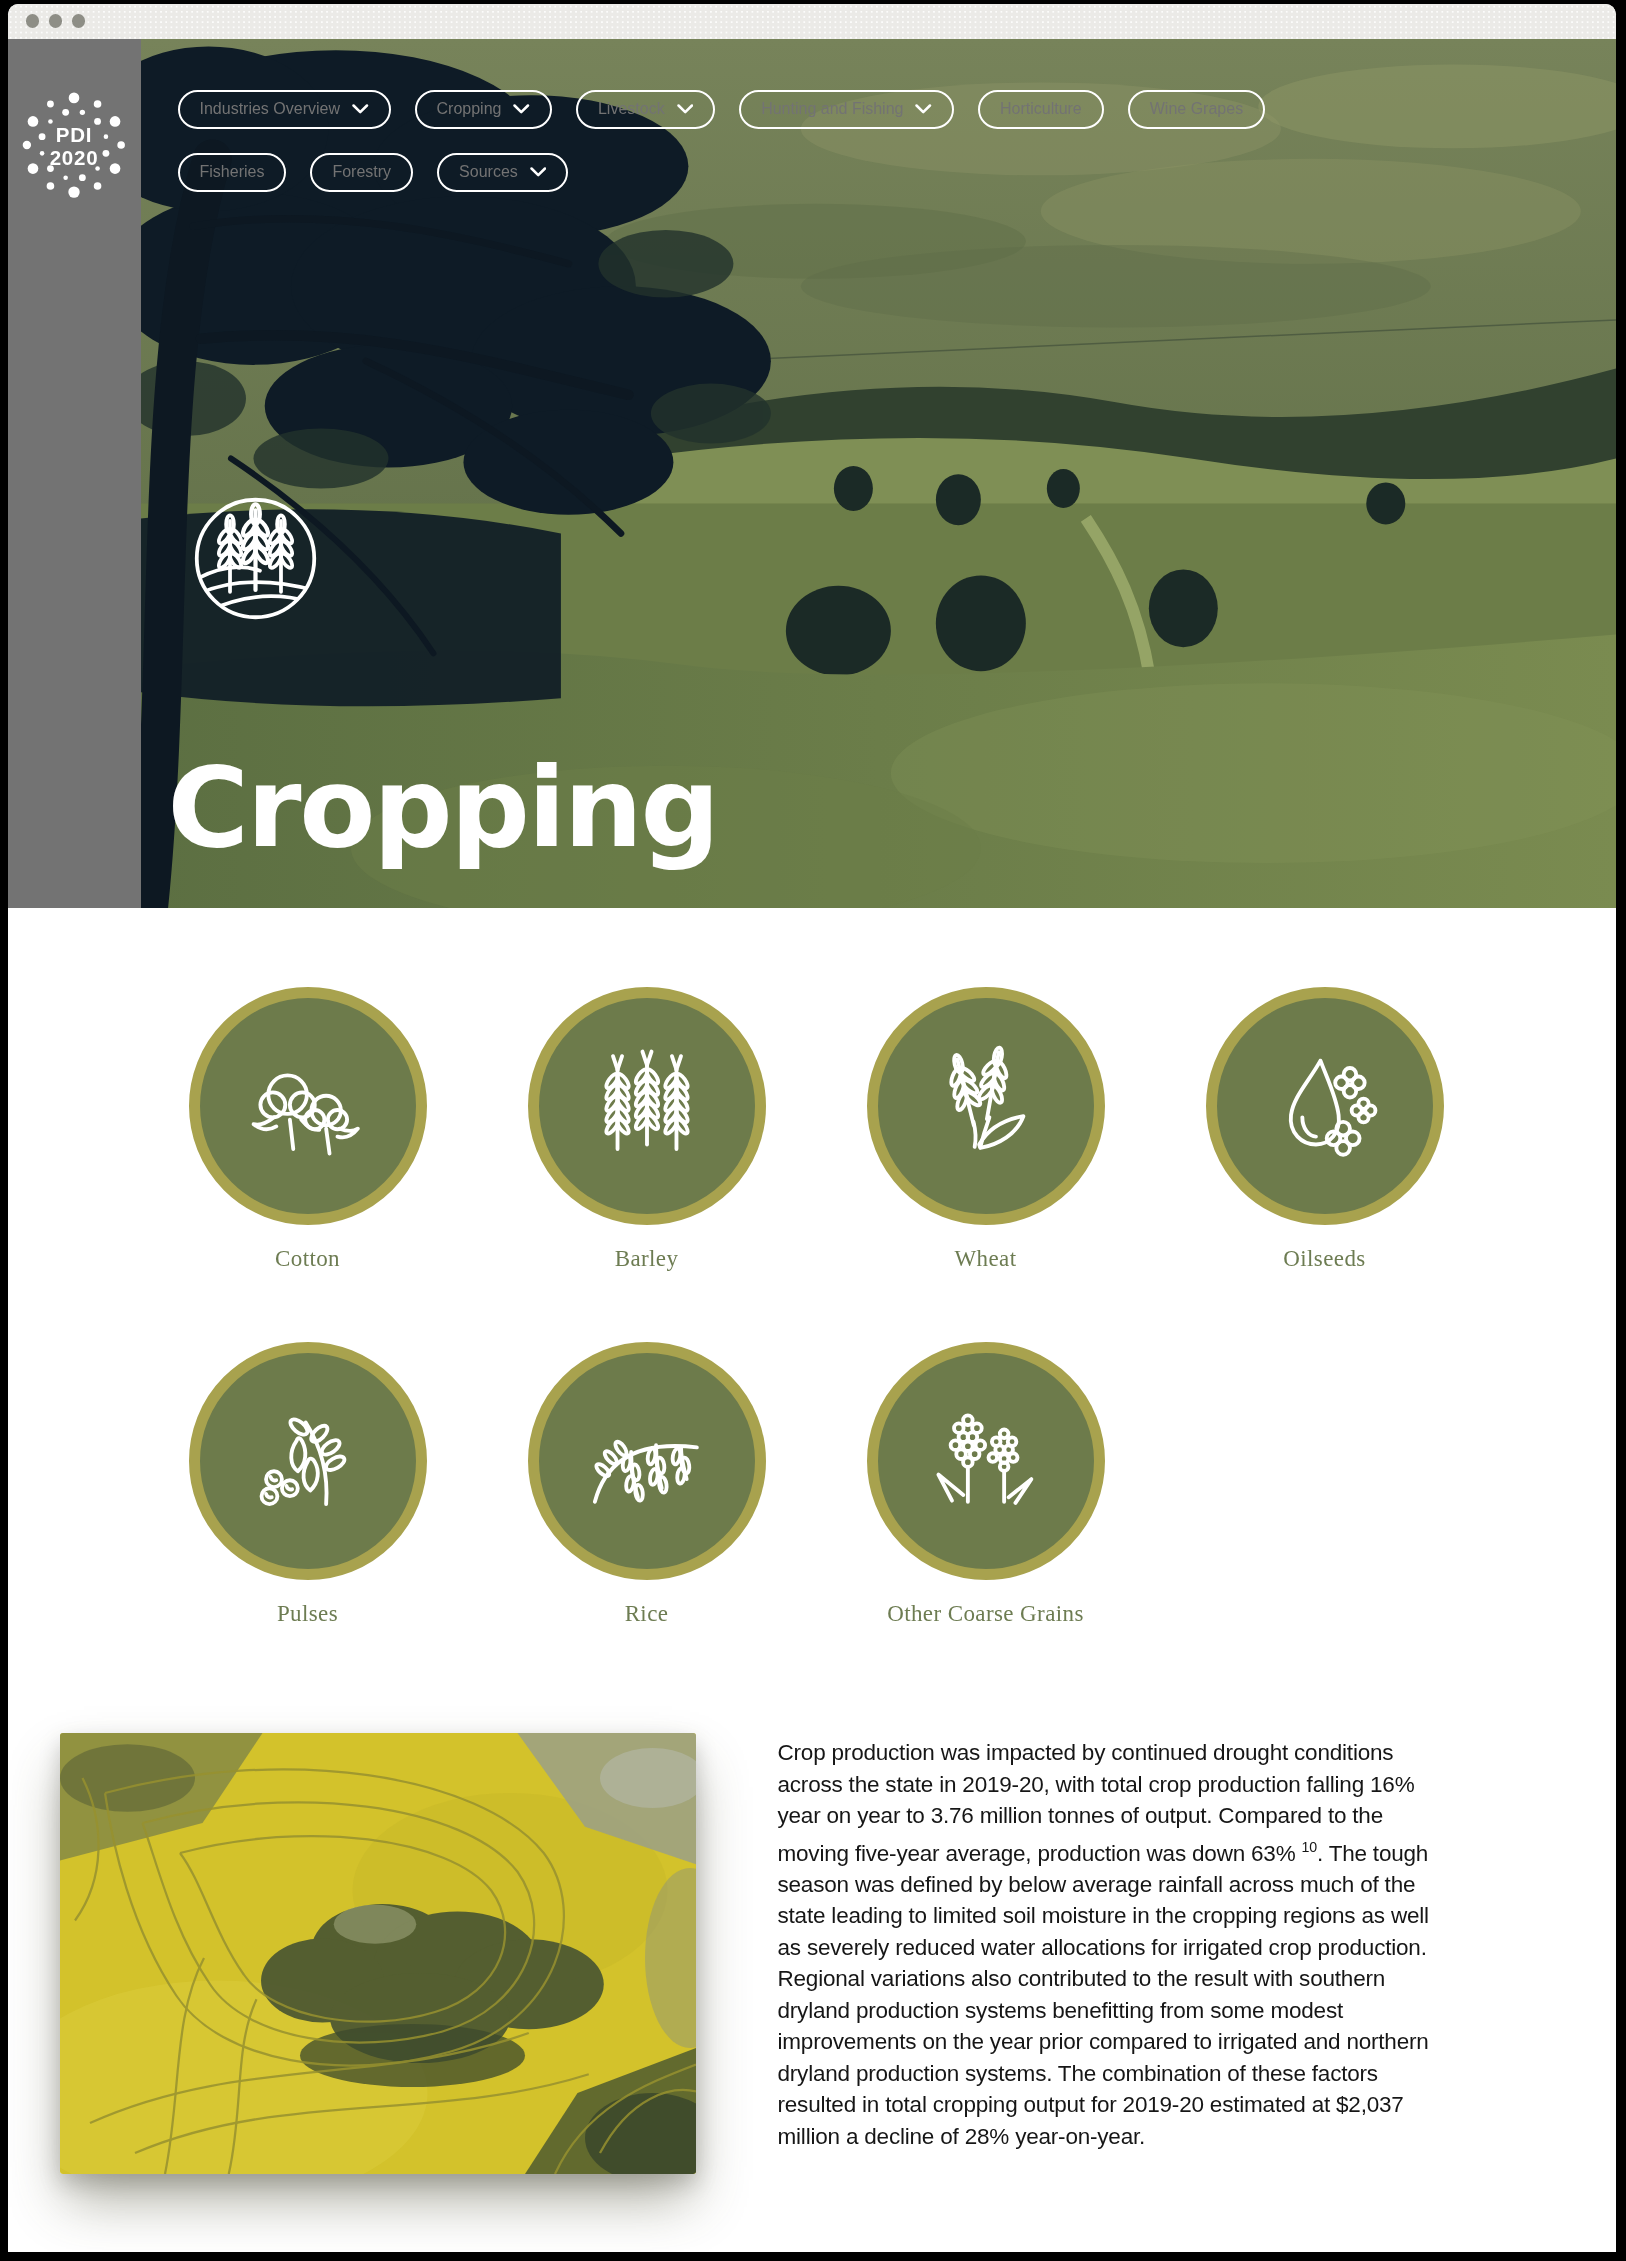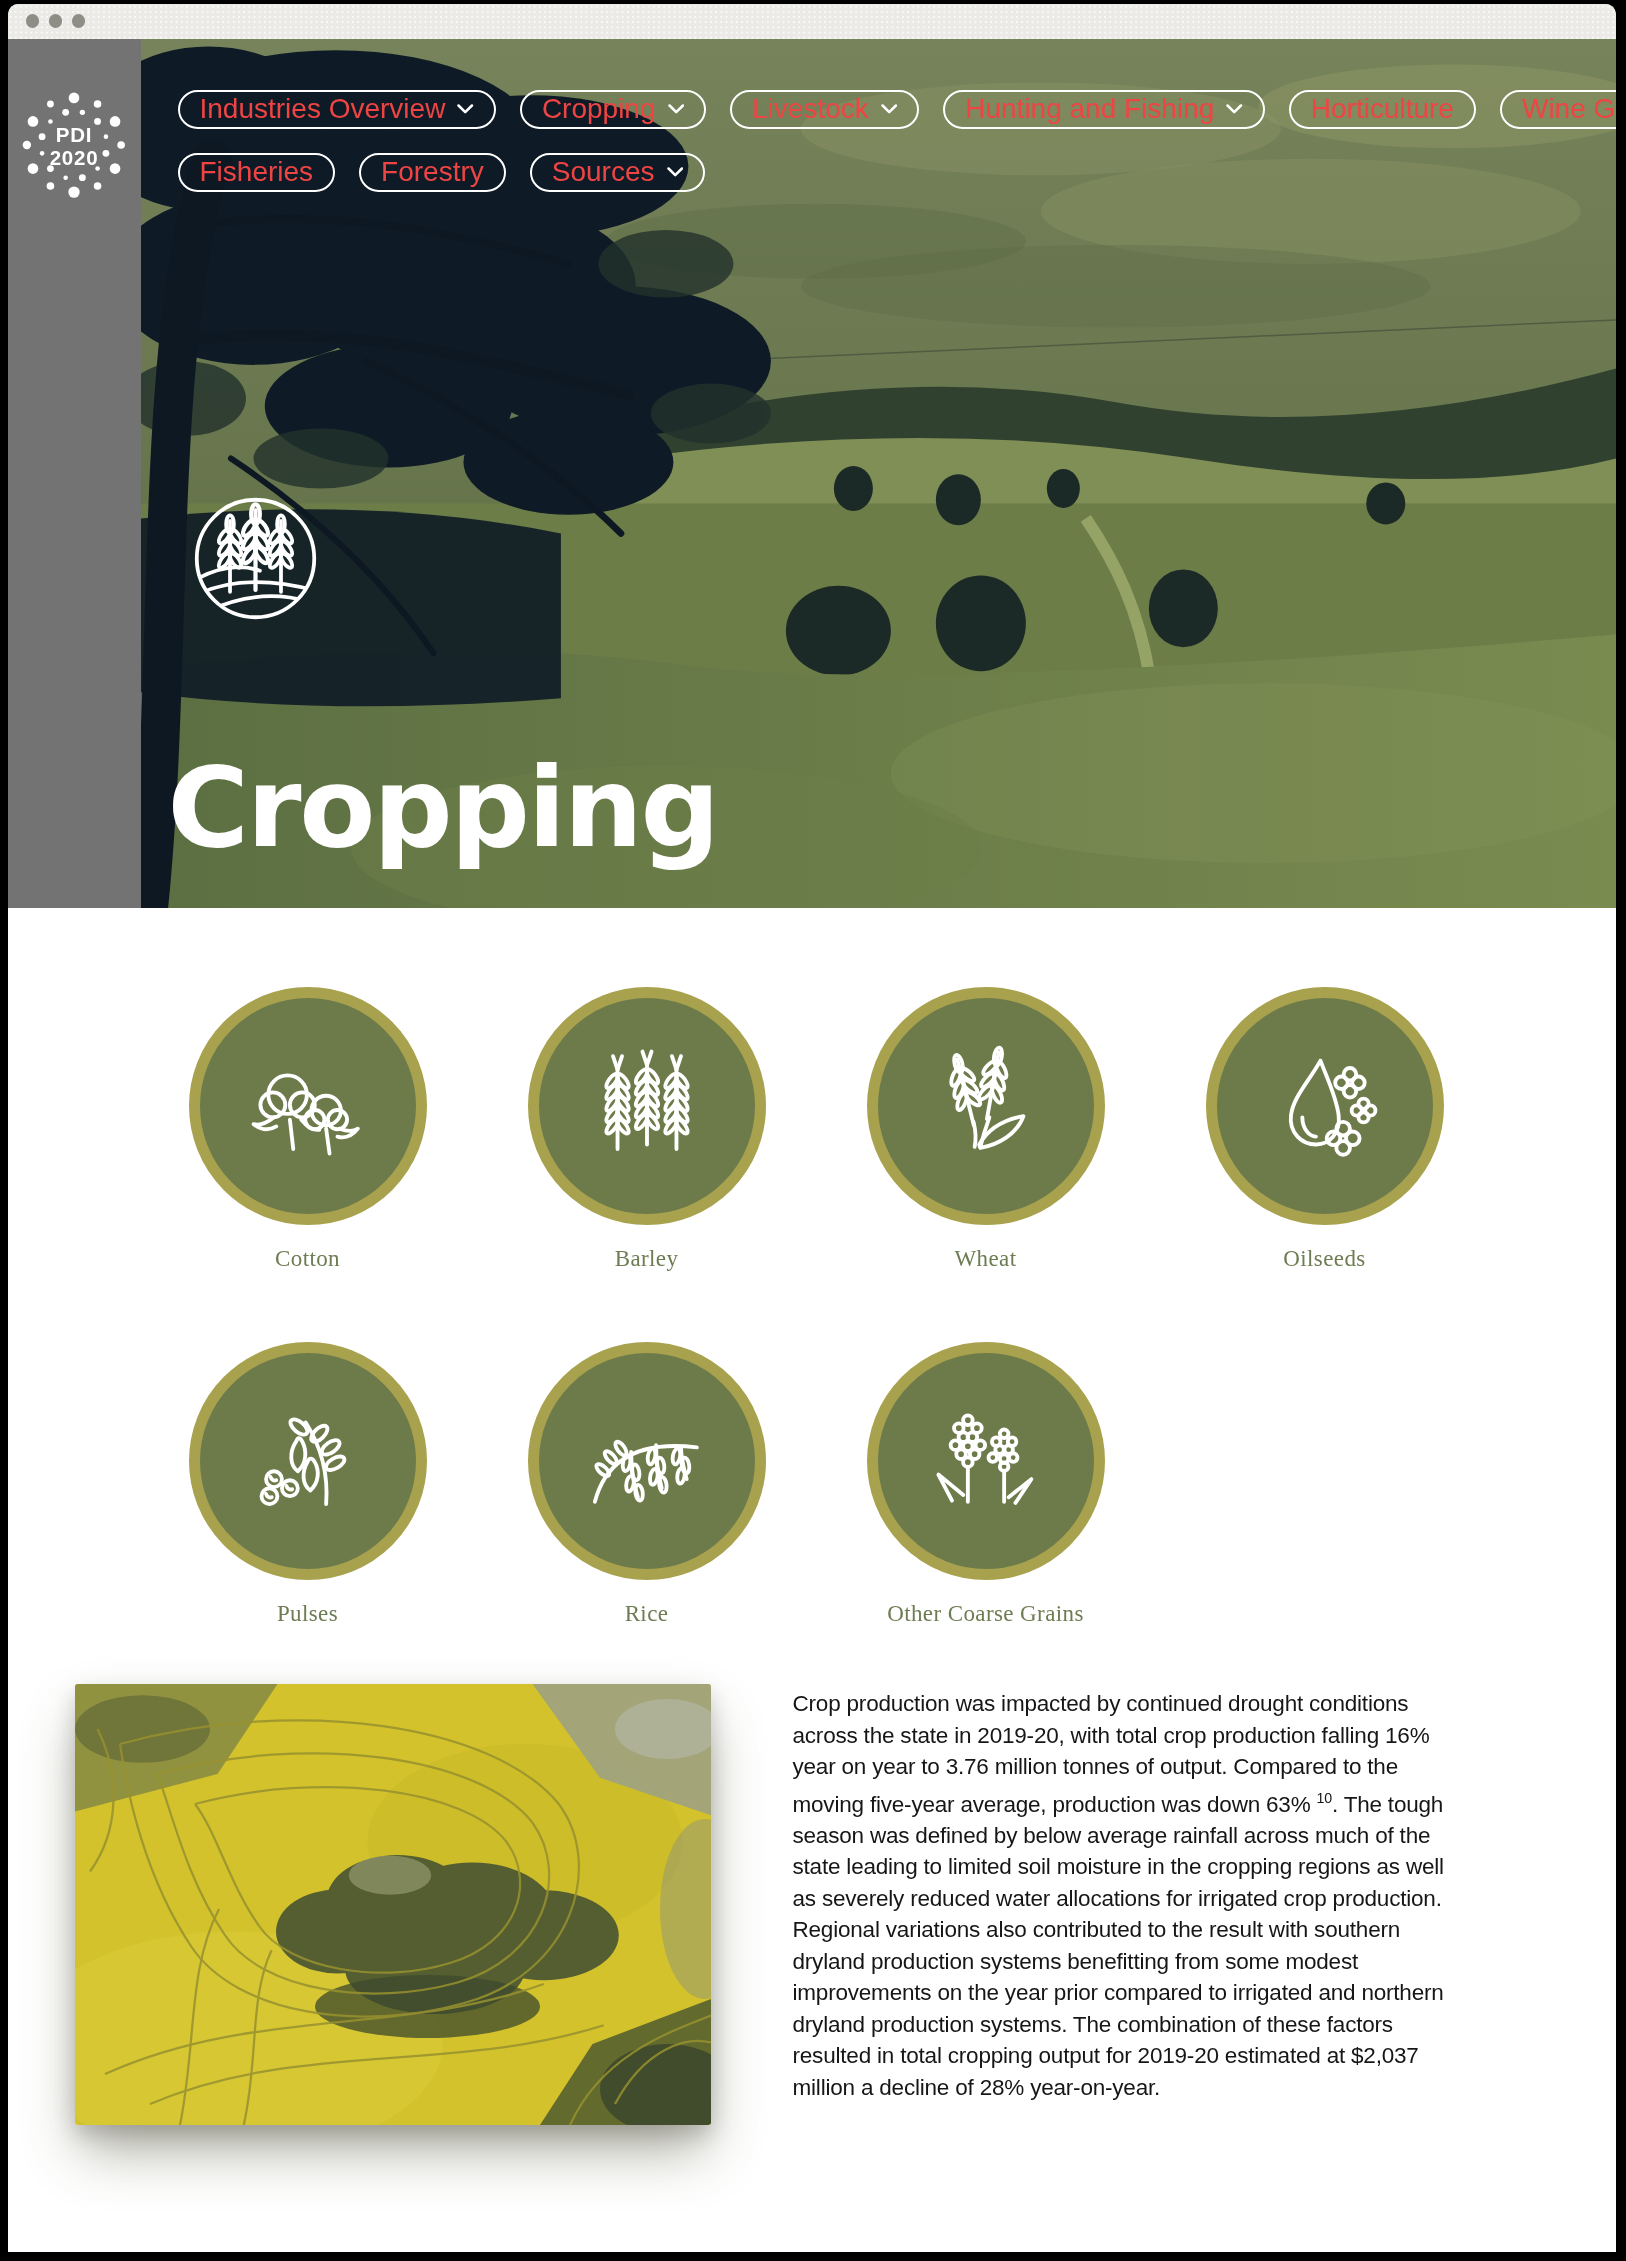--- a/index.html
+++ b/index.html
@@ -15,40 +15,40 @@
   .hero{height:869px;display:flex;position:relative;}
   .sidebar{width:133px;background:#737373;flex-shrink:0;display:flex;justify-content:center;}
   .logo{margin-top:49px;width:114px;height:114px;}
   .logo text{fill:#fff;font-family:"Liberation Sans",sans-serif;font-weight:bold;font-size:27px;letter-spacing:1px;}
   .hero-main{flex:1;position:relative;overflow:hidden;}
   .hero-main > svg.landscape{position:absolute;inset:0;width:100%;height:100%;display:block;}
   
   .nav{position:absolute;left:37px;top:51px;display:flex;flex-direction:column;gap:24px;}
   .nav-row{display:flex;gap:24px;}
   .pill{display:inline-flex;align-items:center;gap:12px;height:39px;padding:0 20px;
-    border:2.2px solid #fff;border-radius:749px;color:#ef4444;font-size:28px;white-space:nowrap;
+    border:2.2px solid #fff;border-radius:749px;color:#737373;font-size:16px;white-space:nowrap;
     background:transparent;cursor:pointer;}
   .pill svg{display:block;}
   
   .hero-badge{position:absolute;left:48px;top:453px;width:133px;height:133px;}
   .hero-title{position:absolute;left:27px;top:639px;color:#fff;
     font-family:"DejaVu Sans","Liberation Sans",sans-serif;font-weight:800;font-size:111px;
     letter-spacing:-2.2px;line-height:1;}
   
   .crops{padding-top:79px;}
   .crops-grid{display:grid;grid-template-columns:repeat(4,339px);justify-content:center;
     row-gap:69px;padding-left:9px;font-family:Liberation Serif, serif;}
   .crop-cell{display:flex;flex-direction:column;align-items:center;}
   .crop-circle{width:216px;height:216px;border:11.2px solid #a8a24e;border-radius:50%;
     background:#6d7b4b;display:flex;align-items:center;justify-content:center;cursor:pointer;}
   .crop-circle svg{width:136px;height:136px;}
   .crop-label{margin-top:21px;font-size:23px;color:#6d7c52;letter-spacing:0.4px;height:27px;}
   .ic{stroke:#fff;fill:none;stroke-width:3.4;stroke-linecap:round;stroke-linejoin:round;}
   
-  .bottom{display:flex;margin-top:56px;padding-left:67px;}
+  .bottom{display:flex;margin-top:105px;padding-left:52px;}
   .photo{width:636px;height:441px;flex-shrink:0;border-radius:3px;overflow:hidden;
     box-shadow:0 30px 52px -6px rgba(70,70,45,.45), 0 9px 21px rgba(0,0,0,.18);}
   .photo svg{display:block;width:100%;height:100%;}
   .article{margin-left:82px;width:675px;padding-top:4.5px;font-size:22.5px;line-height:31.5px;
     color:#161616;letter-spacing:-0.2px;}
   .article sup{font-size:14.2px;}
 </style>
 </head>
 <body>
 

